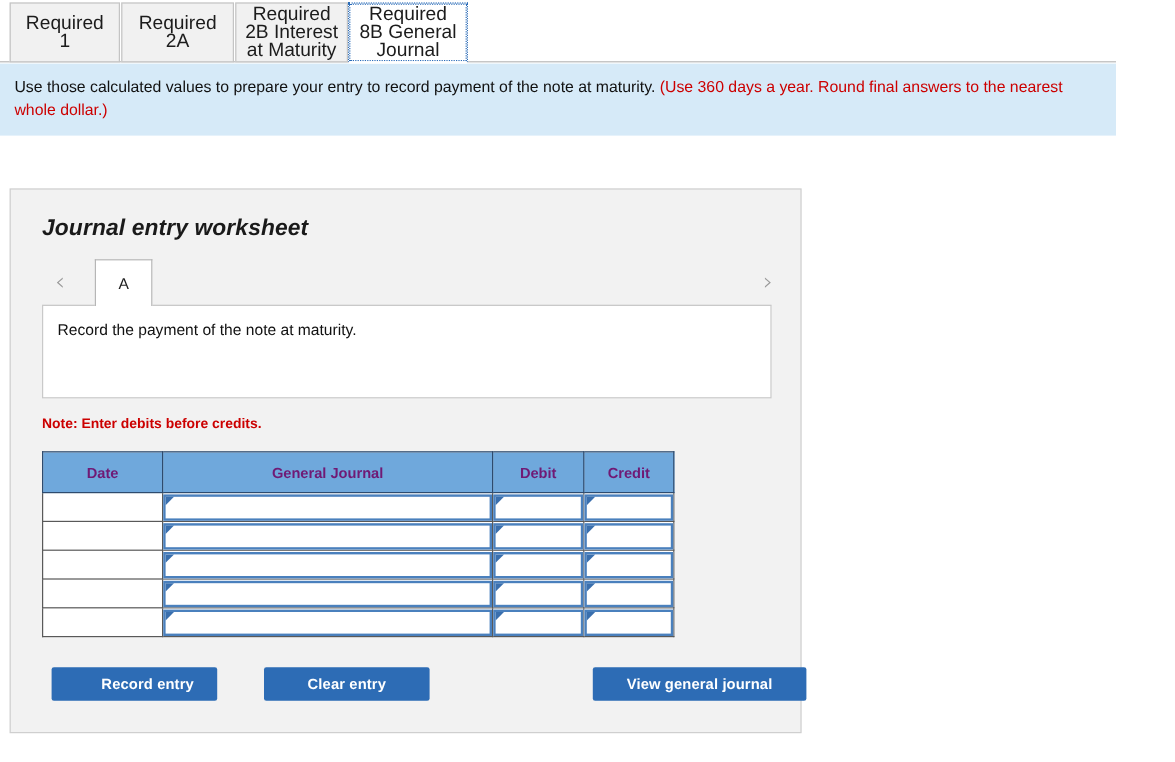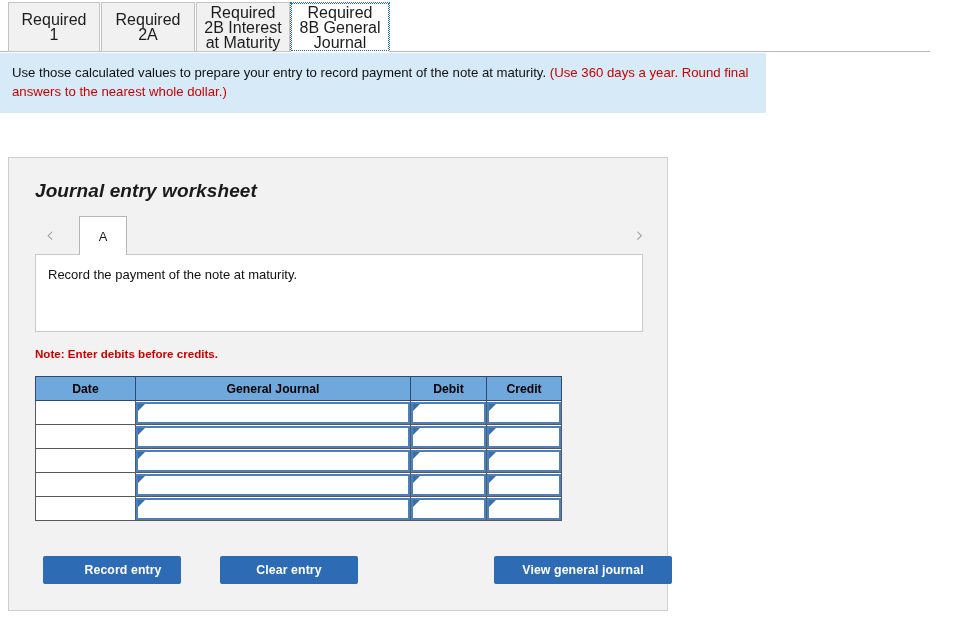--- a/index.html
+++ b/index.html
@@ -40,21 +40,21 @@
     z-index: 3;
     border-bottom-color: #ffffff;
   }
   .tab.active::after {
     content: ""; position: absolute; left: 0; right: 0; bottom: -2px; height: 2px;
     background: #ffffff;
   }
 
   
   .banner {
-    position: absolute; left: 0; top: 53px; width: 766px; min-height: 45px;
+    position: absolute; left: 0; top: 53px; width: 930px; min-height: 45px;
     background: #d6eaf8;
     padding: 10px 12px 12px 12px;
     font-size: 13.2px; line-height: 19px; color: #111;
   }
   .banner .hl { color: #cc0000; }
 
   
   .btn {
     display: inline-flex; align-items: center; justify-content: center;
     background: #2d6cb5;
@@ -127,24 +127,24 @@
 
   
   .jtable {
     position: absolute; left: 26px; top: 218px;
     border-collapse: collapse;
     table-layout: fixed;
   }
   .jtable th {
     background: #6fa8dc;
     border: 1px solid #2e4b6e;
-    height: 24px;
+    height: 34px;
     font-size: 12.2px;
     font-weight: bold;
-    color: #000000;
+    color: #701a75;
     padding: 0;
     text-align: center;
   }
   .jtable td {
     border: 1px solid #595959;
     height: 24px;
     padding: 0;
     background: #ffffff;
     vertical-align: middle;
   }

